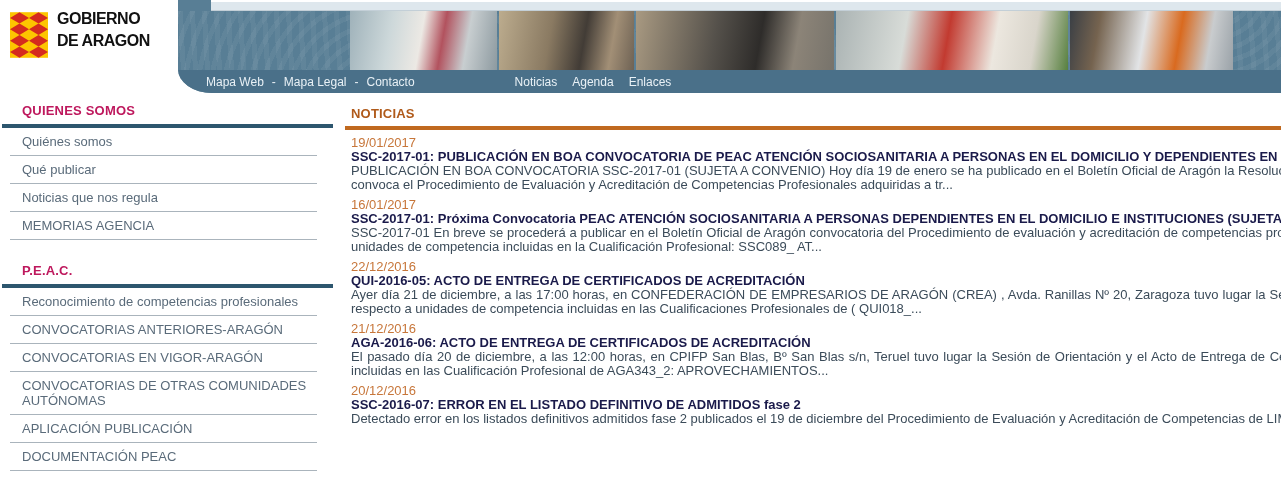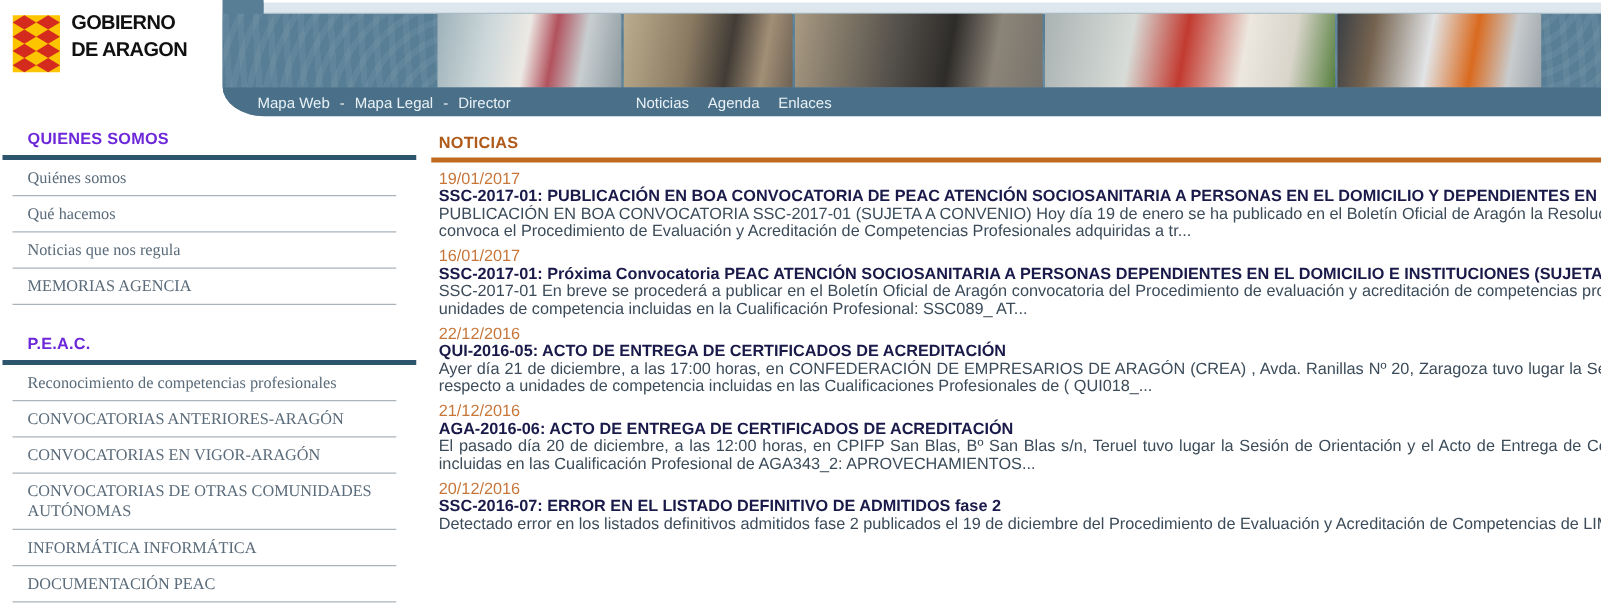--- a/index.html
+++ b/index.html
@@ -35,24 +35,24 @@
   .banner-nav{position:absolute;left:0;right:0;bottom:0;height:23px;background:#4a7089;
     display:flex;align-items:center;color:#e9f1f6;font-size:12px;}
   .banner-nav .util{margin-left:24px;display:flex;align-items:center;}
   .banner-nav .util span{margin:0 4px;}
   .banner-nav .mainlinks{margin-left:96px;display:flex;gap:15px;}
   .banner-nav a,.banner-nav .navlink{color:#e9f1f6;text-decoration:none;cursor:pointer;}
   
   .sidebar{position:absolute;left:2px;top:97px;width:331px;}
   .side-section{margin-top:17px;}
   .side-section:first-child{margin-top:0;}
-  .side-head{font-weight:bold;font-size:13px;color:#6d28d9;letter-spacing:0.2px;
+  .side-head{font-weight:bold;font-size:13px;color:#be185d;letter-spacing:0.2px;
     padding:6px 2px 6px 20px;border-bottom:4px solid #2d566e;}
   .side-item{font-size:13px;color:#5a6b7a;padding:6px 2px 6px 12px;
-    border-bottom:1px solid #aab4bc;margin:0 16px 0 8px;cursor:pointer;font-family:Liberation Serif, serif;}
+    border-bottom:1px solid #aab4bc;margin:0 16px 0 8px;cursor:pointer;}
   
   .main{position:absolute;left:345px;top:100px;width:1530px;}
   .main-head{color:#b05a1a;font-weight:bold;font-size:13px;letter-spacing:0.2px;
     padding:6px 0 5px 6px;border-bottom:4px solid #c0691f;}
   .news-list{padding-left:6px;}
   .news-item{margin-top:6px;}
   .news-date{color:#c7763a;font-size:13px;line-height:14px;}
   .news-title{color:#1a1a4a;font-weight:bold;font-size:13px;line-height:14px;
     text-align:justify;cursor:pointer;}
   .news-body{color:#3b4b59;font-size:13px;line-height:14px;text-align:justify;}
@@ -90,45 +90,45 @@
     <div class="photo p4"></div>
     <div class="photo p5"></div>
   </div>
   <div class="banner-cap"></div>
   <div class="banner-nav">
     <div class="util">
       <span class="navlink">Mapa Web</span>
       <span>-</span>
       <span class="navlink">Mapa Legal</span>
       <span>-</span>
-      <span class="navlink">Director</span>
+      <span class="navlink">Contacto</span>
     </div>
     <div class="mainlinks">
       <span class="navlink">Noticias</span>
       <span class="navlink">Agenda</span>
       <span class="navlink">Enlaces</span>
     </div>
   </div>
 </div>
 
 <div class="sidebar">
   <div class="side-section">
     <div class="side-head">QUIENES SOMOS</div>
     <div class="side-item">Quiénes somos</div>
-    <div class="side-item">Qué hacemos</div>
+    <div class="side-item">Qué publicar</div>
     <div class="side-item">Noticias que nos regula</div>
     <div class="side-item">MEMORIAS AGENCIA</div>
   </div>
   <div class="side-section">
     <div class="side-head">P.E.A.C.</div>
     <div class="side-item">Reconocimiento de competencias profesionales</div>
     <div class="side-item">CONVOCATORIAS ANTERIORES-ARAGÓN</div>
     <div class="side-item">CONVOCATORIAS EN VIGOR-ARAGÓN</div>
     <div class="side-item">CONVOCATORIAS DE OTRAS COMUNIDADES AUTÓNOMAS</div>
-    <div class="side-item">INFORMÁTICA INFORMÁTICA</div>
+    <div class="side-item">APLICACIÓN PUBLICACIÓN</div>
     <div class="side-item">DOCUMENTACIÓN PEAC</div>
   </div>
   <div class="side-section">
     <div class="side-head">CUALIFICACIONES PROFESIONALES</div>
   </div>
 </div>
 
 <div class="main">
   <div class="main-head">NOTICIAS</div>
   <div class="news-list">

